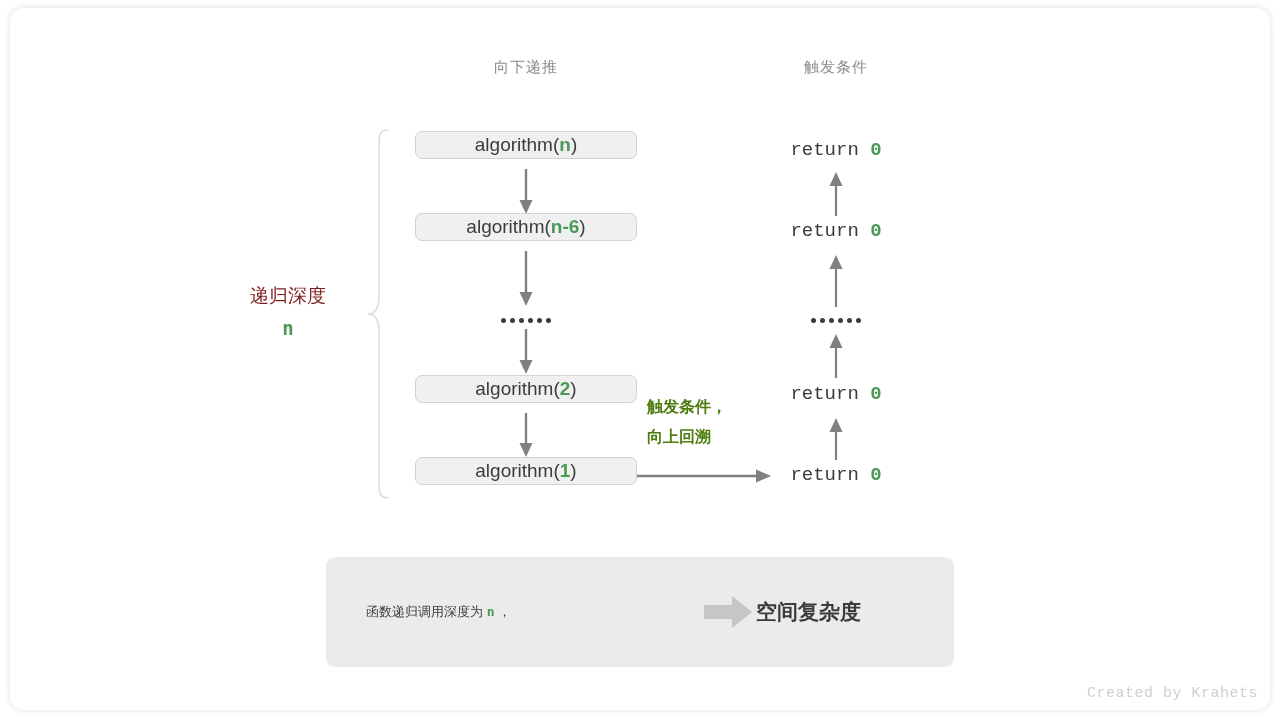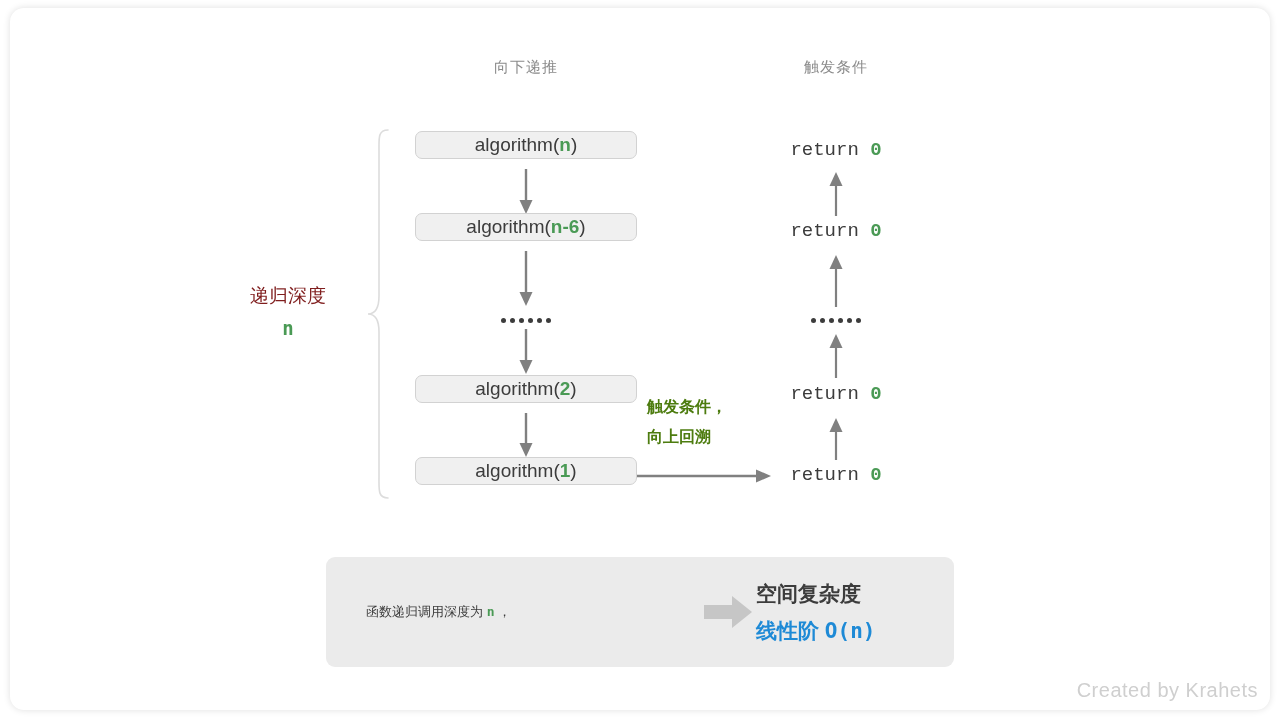--- a/index.html
+++ b/index.html
@@ -218,22 +218,22 @@
   }
   #summary-right .sr-value .mono {
     font-family: "DejaVu Sans Mono", "Liberation Mono", monospace;
   }
 
   
   #watermark {
     position: absolute;
     right: 22px;
     bottom: 18px;
-    font-family: Liberation Sans, sans-serif;
-    font-size: 20px;
+    font-family: Liberation Mono, monospace;
+    font-size: 15px;
     color: #cfcfcf;
     letter-spacing: 0.5px;
     white-space: nowrap;
   }
 </style>
 </head>
 <body>
 
 <div id="card"></div>
 
@@ -379,19 +379,18 @@
     <div id="summary-left">
       <div><span>函数递归调用深度为 </span><span class="g">n</span><span> ，</span></div>
     </div>
 
     <svg id="summary-arrow" viewBox="0 0 56 40">
       <polygon points="4,13 32,13 32,4 52,20 32,36 32,27 4,27" fill="#c6c6c6"></polygon>
     </svg>
 
     <div id="summary-right">
       <span class="sr-title">空间复杂度</span>
-      <span class="sr-value"><span>线性阶 </span><span class="mono">O(n)</span></span>
     </div>
   </div>
 
   <div id="watermark">Created by Krahets</div>
 
 </div>
 
 </body></html>

